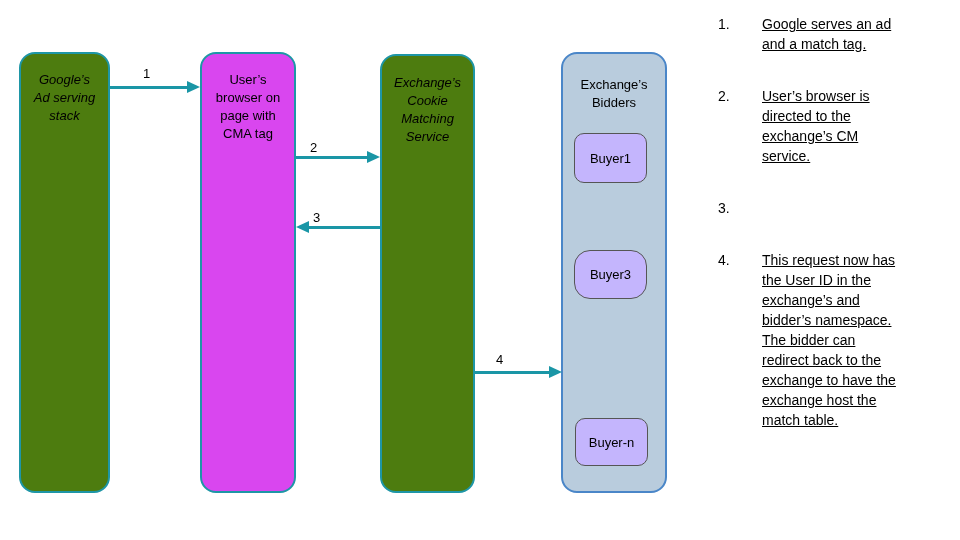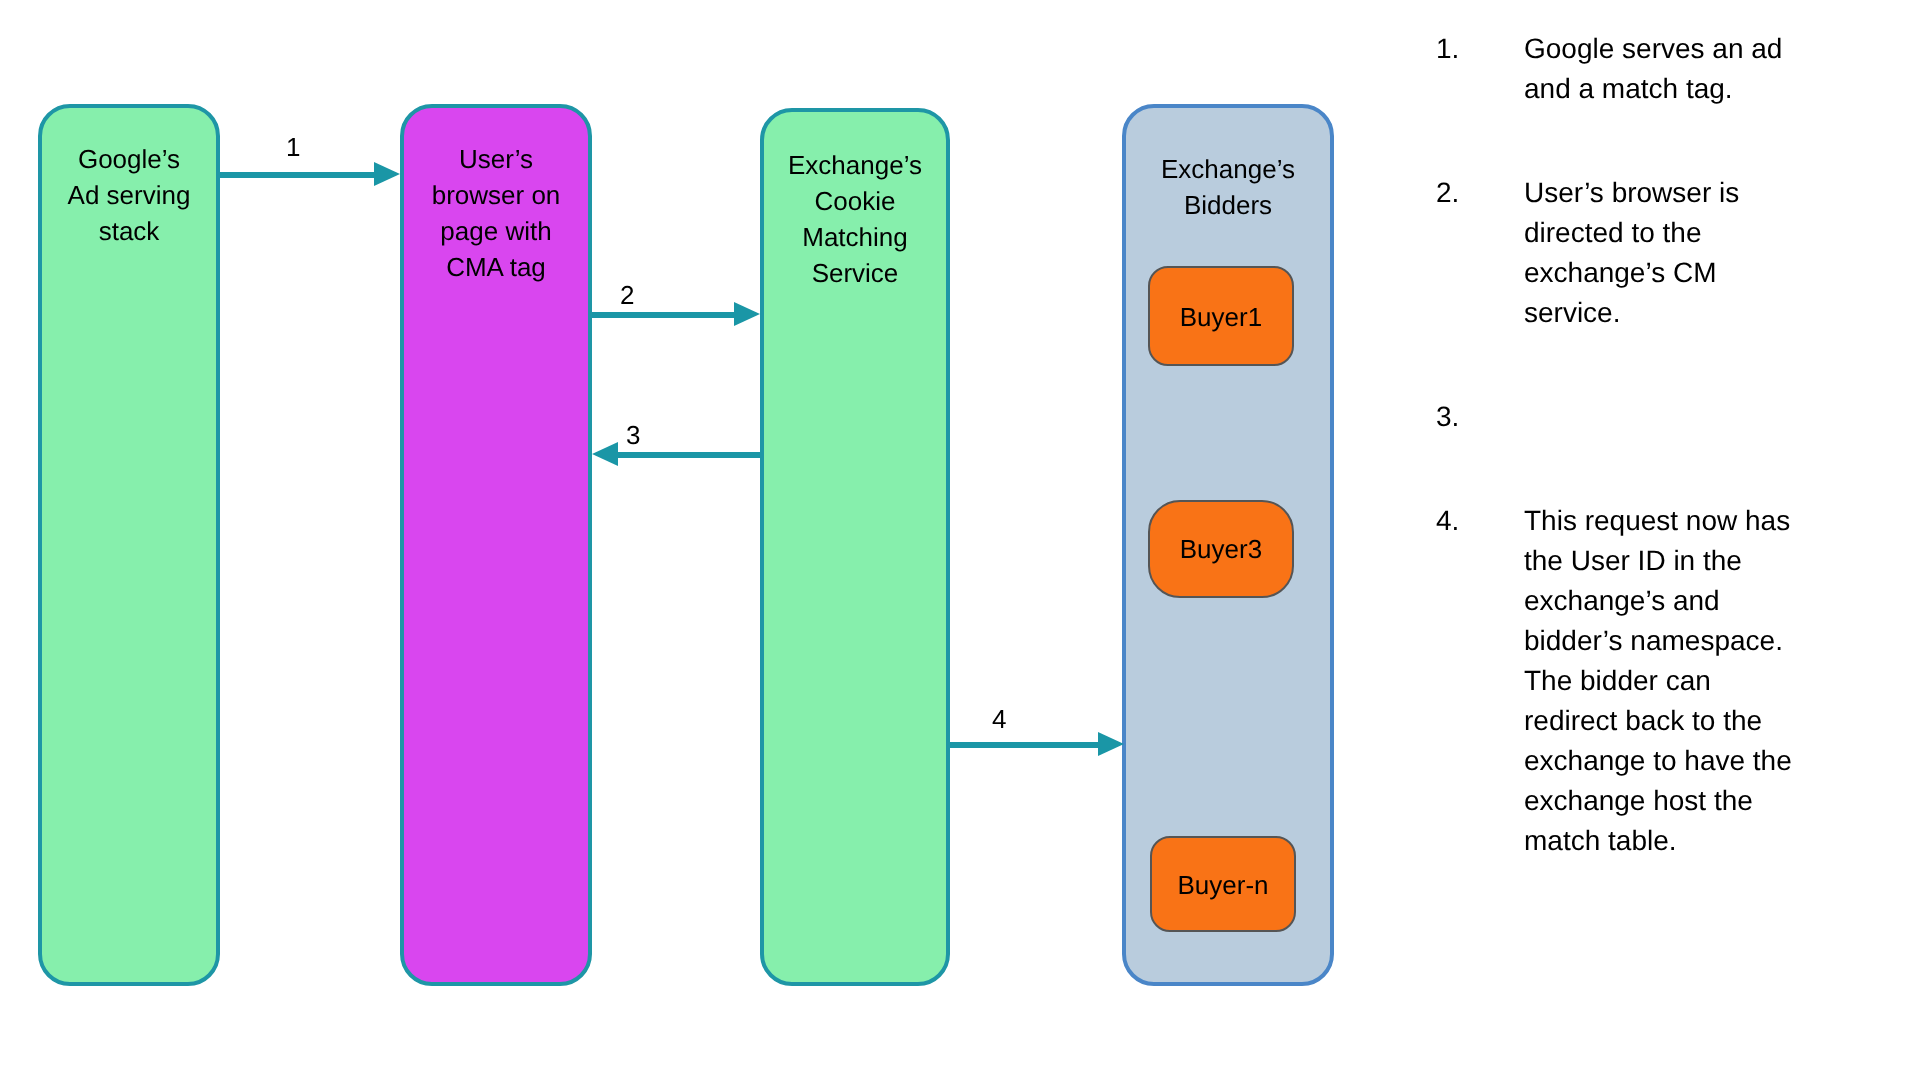--- a/index.html
+++ b/index.html
@@ -16,29 +16,29 @@
   .node {
     position: absolute;
     border: 2px solid #1e96a6;
     border-radius: 16px;
     box-sizing: border-box;
     text-align: center;
     font-size: 13px;
     line-height: 18px;
   }
   .node-label { display: block; white-space: pre-line; }
-  .fill-green { background: #86efac; }
+  .fill-green { background: #4d7c0f; font-style: italic; }
   .fill-blue  { background: #d946ef; }
   .fill-bidders { background: #b9ccdd; border-color: #4a86c8; }
 
   
   .buyer {
     position: absolute;
     width: 73px; height: 50px;
-    background: #f97316;
+    background: #c4b5fd;
     border: 1.5px solid #555555;
     border-radius: 10px;
     box-sizing: border-box;
     display: flex; align-items: center; justify-content: center;
     font-size: 13px;
     text-align: right;
   }
 
   
   .arrow { position: absolute; height: 3px; background: #1a96a6; }
@@ -49,21 +49,21 @@
     border-bottom: 6.5px solid transparent;
   }
   .head-r { right: -12px; border-left: 13px solid #1a96a6; }
   .head-l { left: -12px;  border-right: 13px solid #1a96a6; }
   .arrow-label { position: absolute; font-size: 13px; line-height: 14px; }
 
   
   .steps { position: absolute; left: 702px; top: 14px; width: 252px; }
   .step { display: flex; margin-bottom: 32px; font-size: 14px; line-height: 20px; }
   .step-num { width: 60px; padding-left: 16px; box-sizing: border-box; flex-shrink: 0; }
-  .step-text { white-space: pre-line; }
+  .step-text { white-space: pre-line; text-decoration: underline; }
 </style>
 </head>
 <body>
 
 <div class="canvas">
 
   <div class="node fill-green" style="left:19px; top:52px; width:91px; height:441px; padding-top:17px;">
     <span class="node-label">Google’s
 Ad serving
 stack</span>

